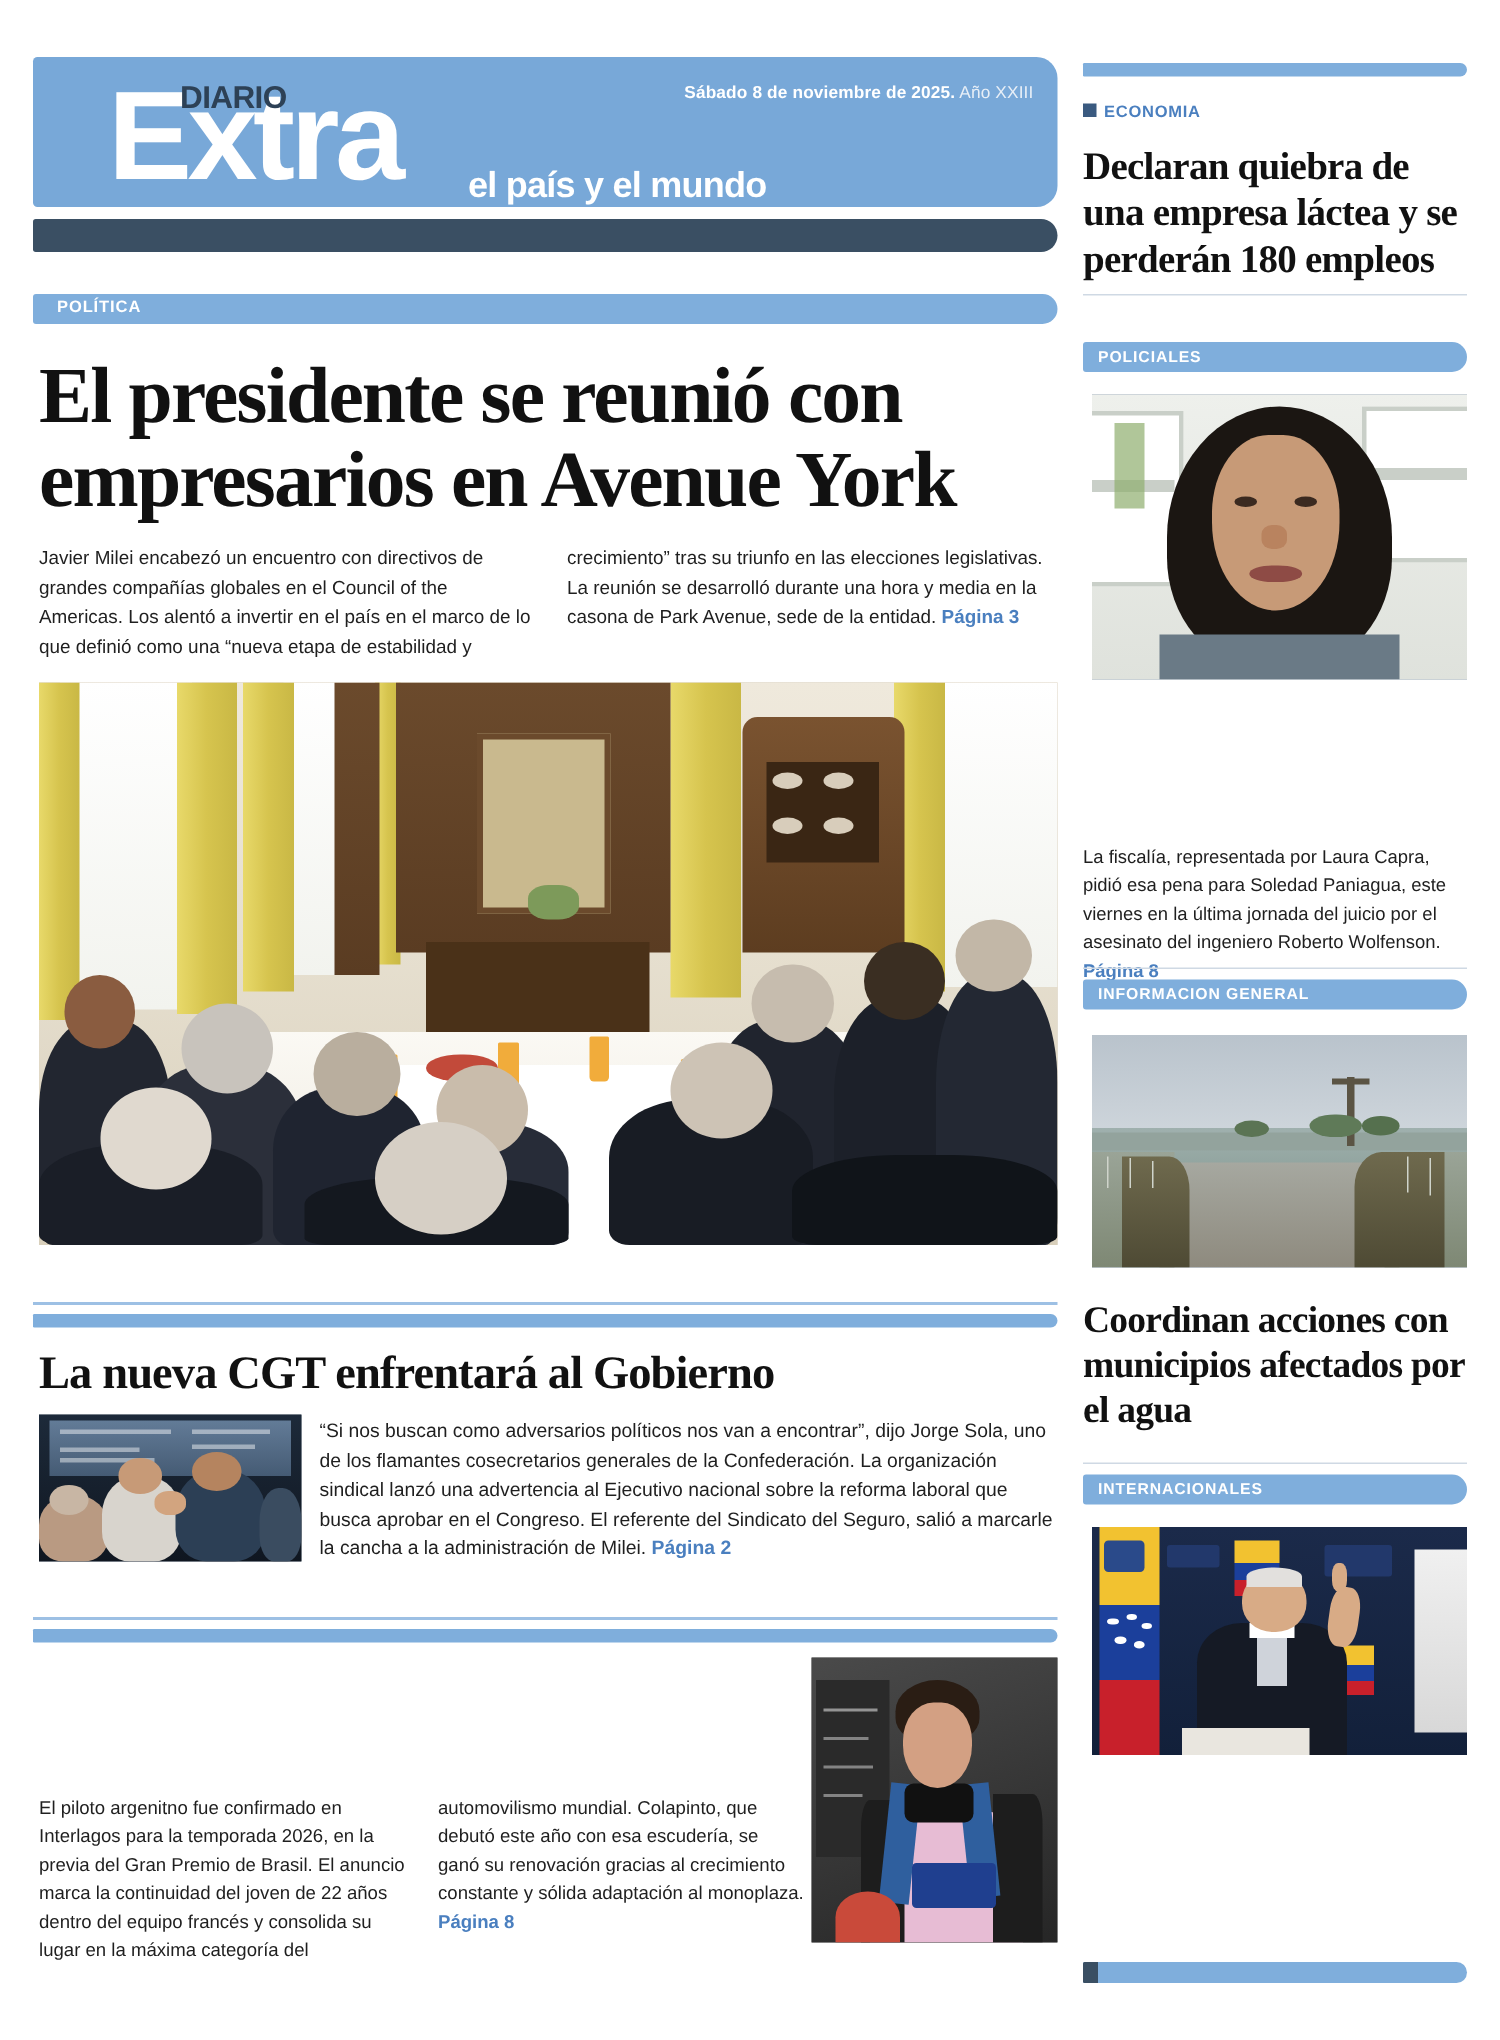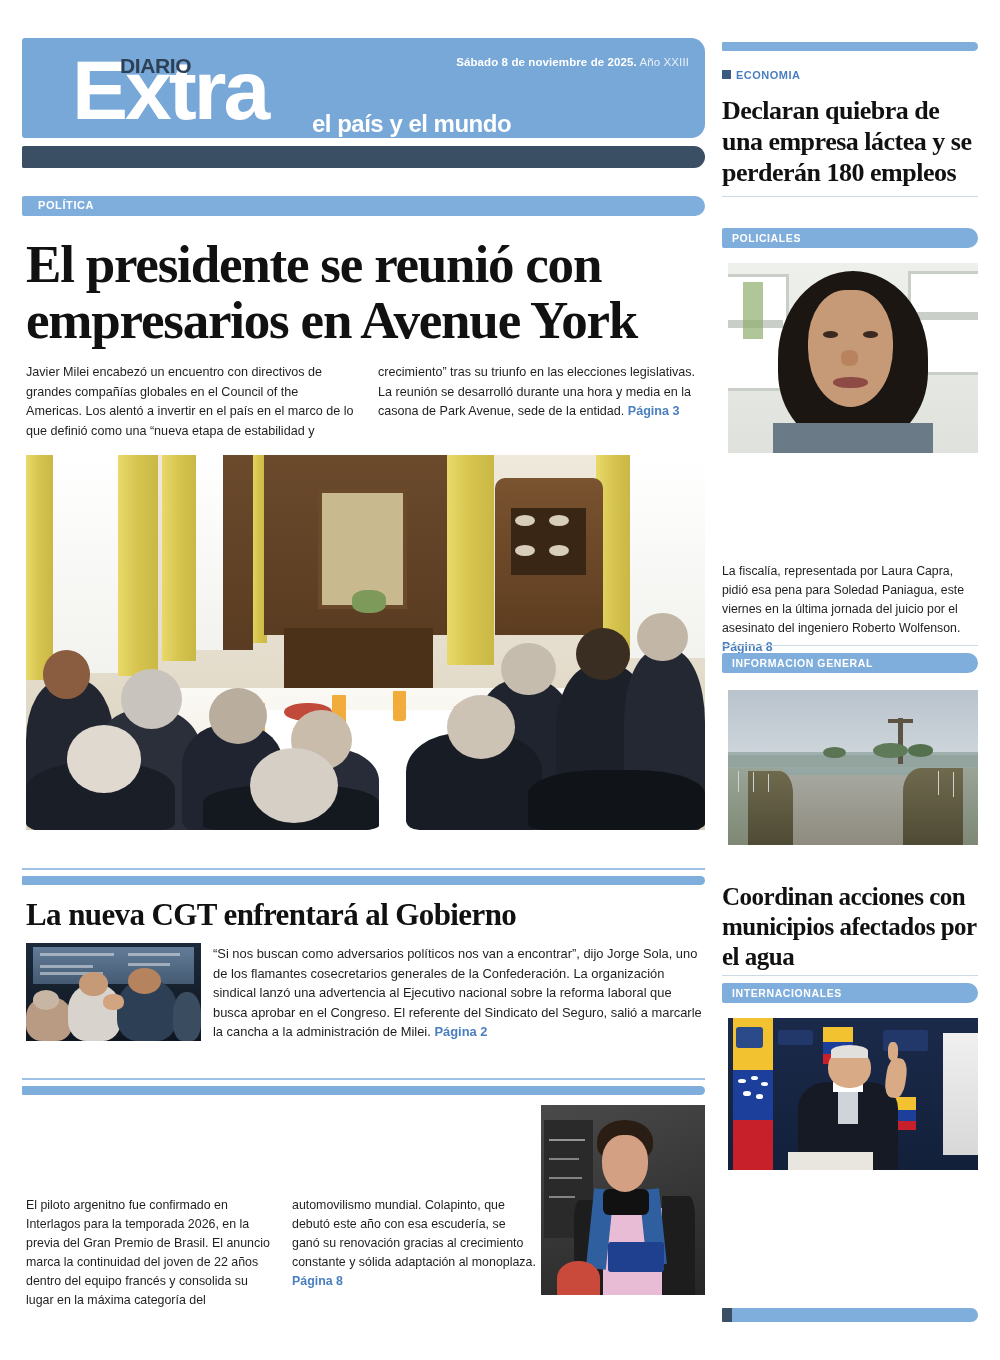--- a/index.html
+++ b/index.html
@@ -390,21 +390,21 @@
       <div style="position:absolute;left:72%;top:35%;width:10%;height:8%;background:#55704e;border-radius:50%;"></div>
       <div style="position:absolute;left:38%;top:37%;width:9%;height:7%;background:#5b7454;border-radius:50%;"></div>
       <div style="position:absolute;left:4%;top:52%;width:1px;height:14%;background:#cfd4cb;"></div>
       <div style="position:absolute;left:10%;top:53%;width:1px;height:13%;background:#cfd4cb;"></div>
       <div style="position:absolute;left:16%;top:54%;width:1px;height:12%;background:#cfd4cb;"></div>
       <div style="position:absolute;left:84%;top:52%;width:1px;height:16%;background:#cfd4cb;"></div>
       <div style="position:absolute;left:90%;top:53%;width:1px;height:16%;background:#cfd4cb;"></div>
     </div>
   </div>
 
-  <div class="sb-head" style="left:722px;top:866px;font-size:25px;line-height:30px;margin-top:16px;">Coordinan acciones con municipios afectados por el agua</div>
+  <div class="sb-head" style="left:722px;top:866px;font-size:25px;line-height:30px;">Coordinan acciones con municipios afectados por el agua</div>
 
   <div class="sb-rule" style="left:722px;top:975px;"></div>
 
   <div class="banner sb" style="left:722px;top:983px;width:256px;">
     <span>INTERNACIONALES</span>
   </div>
 
   <div class="sb-photo" style="left:728px;top:1018px;width:250px;height:152px;">
     <div class="ph">
       <div class="i-bg"></div>

